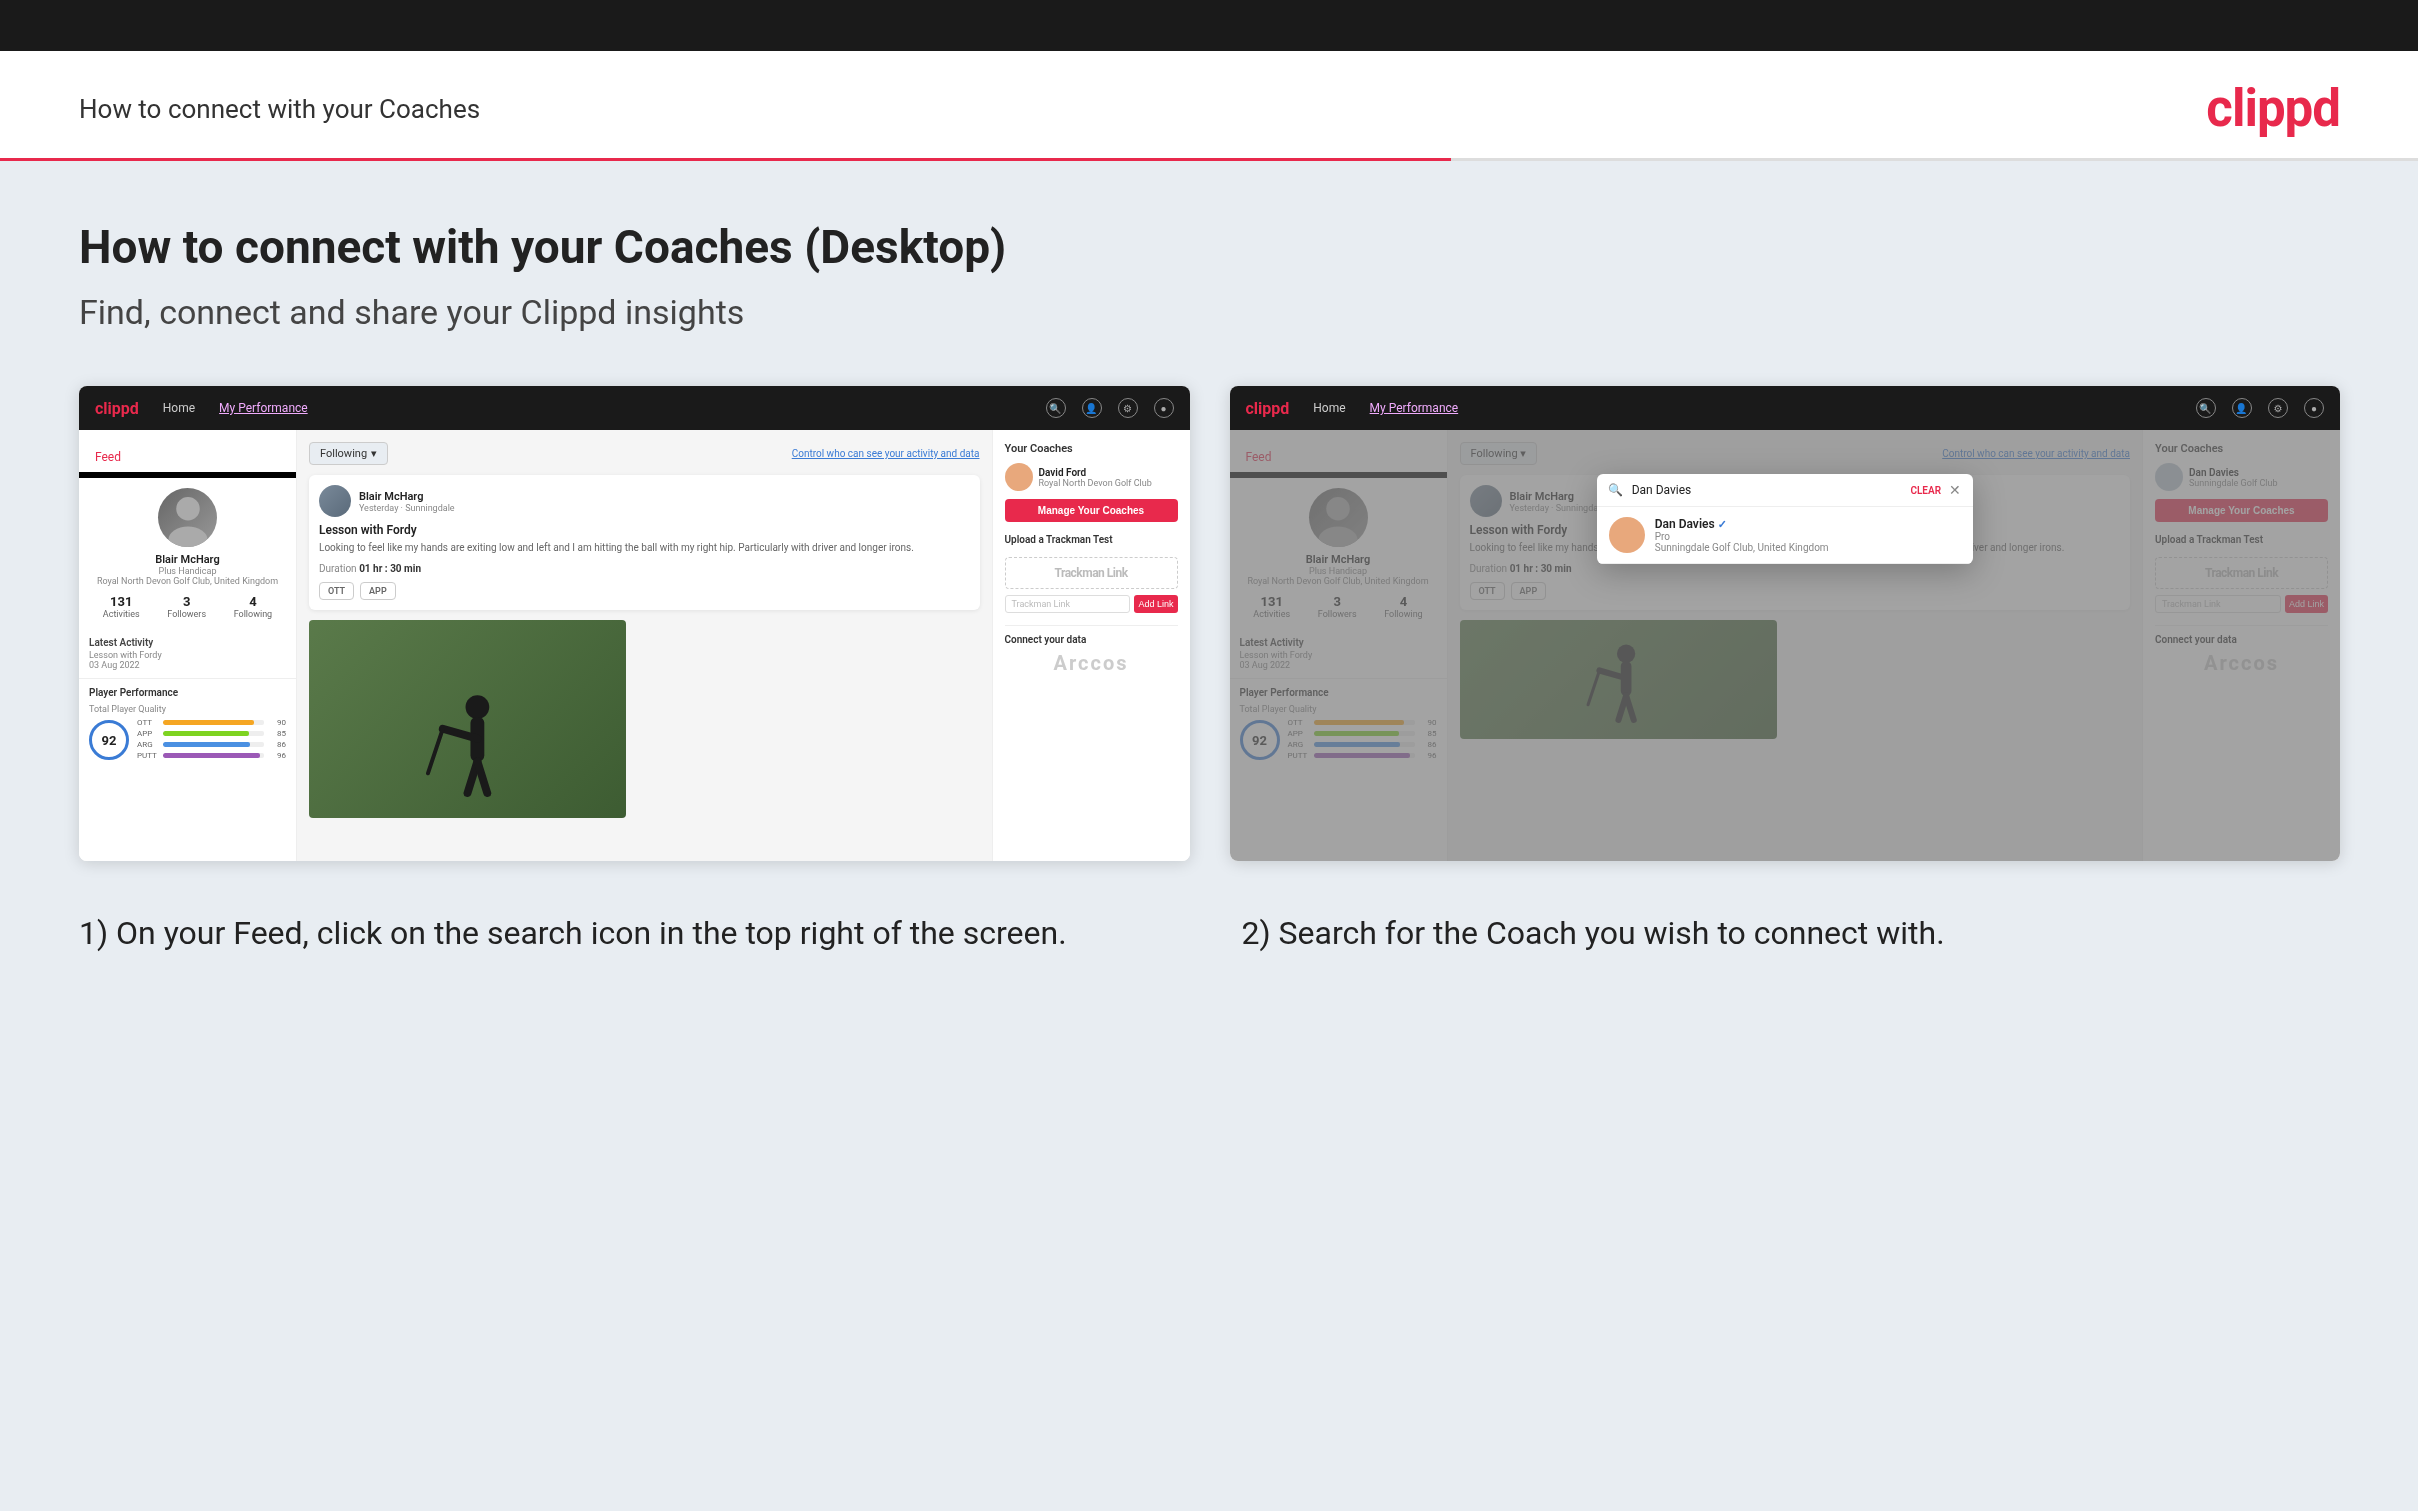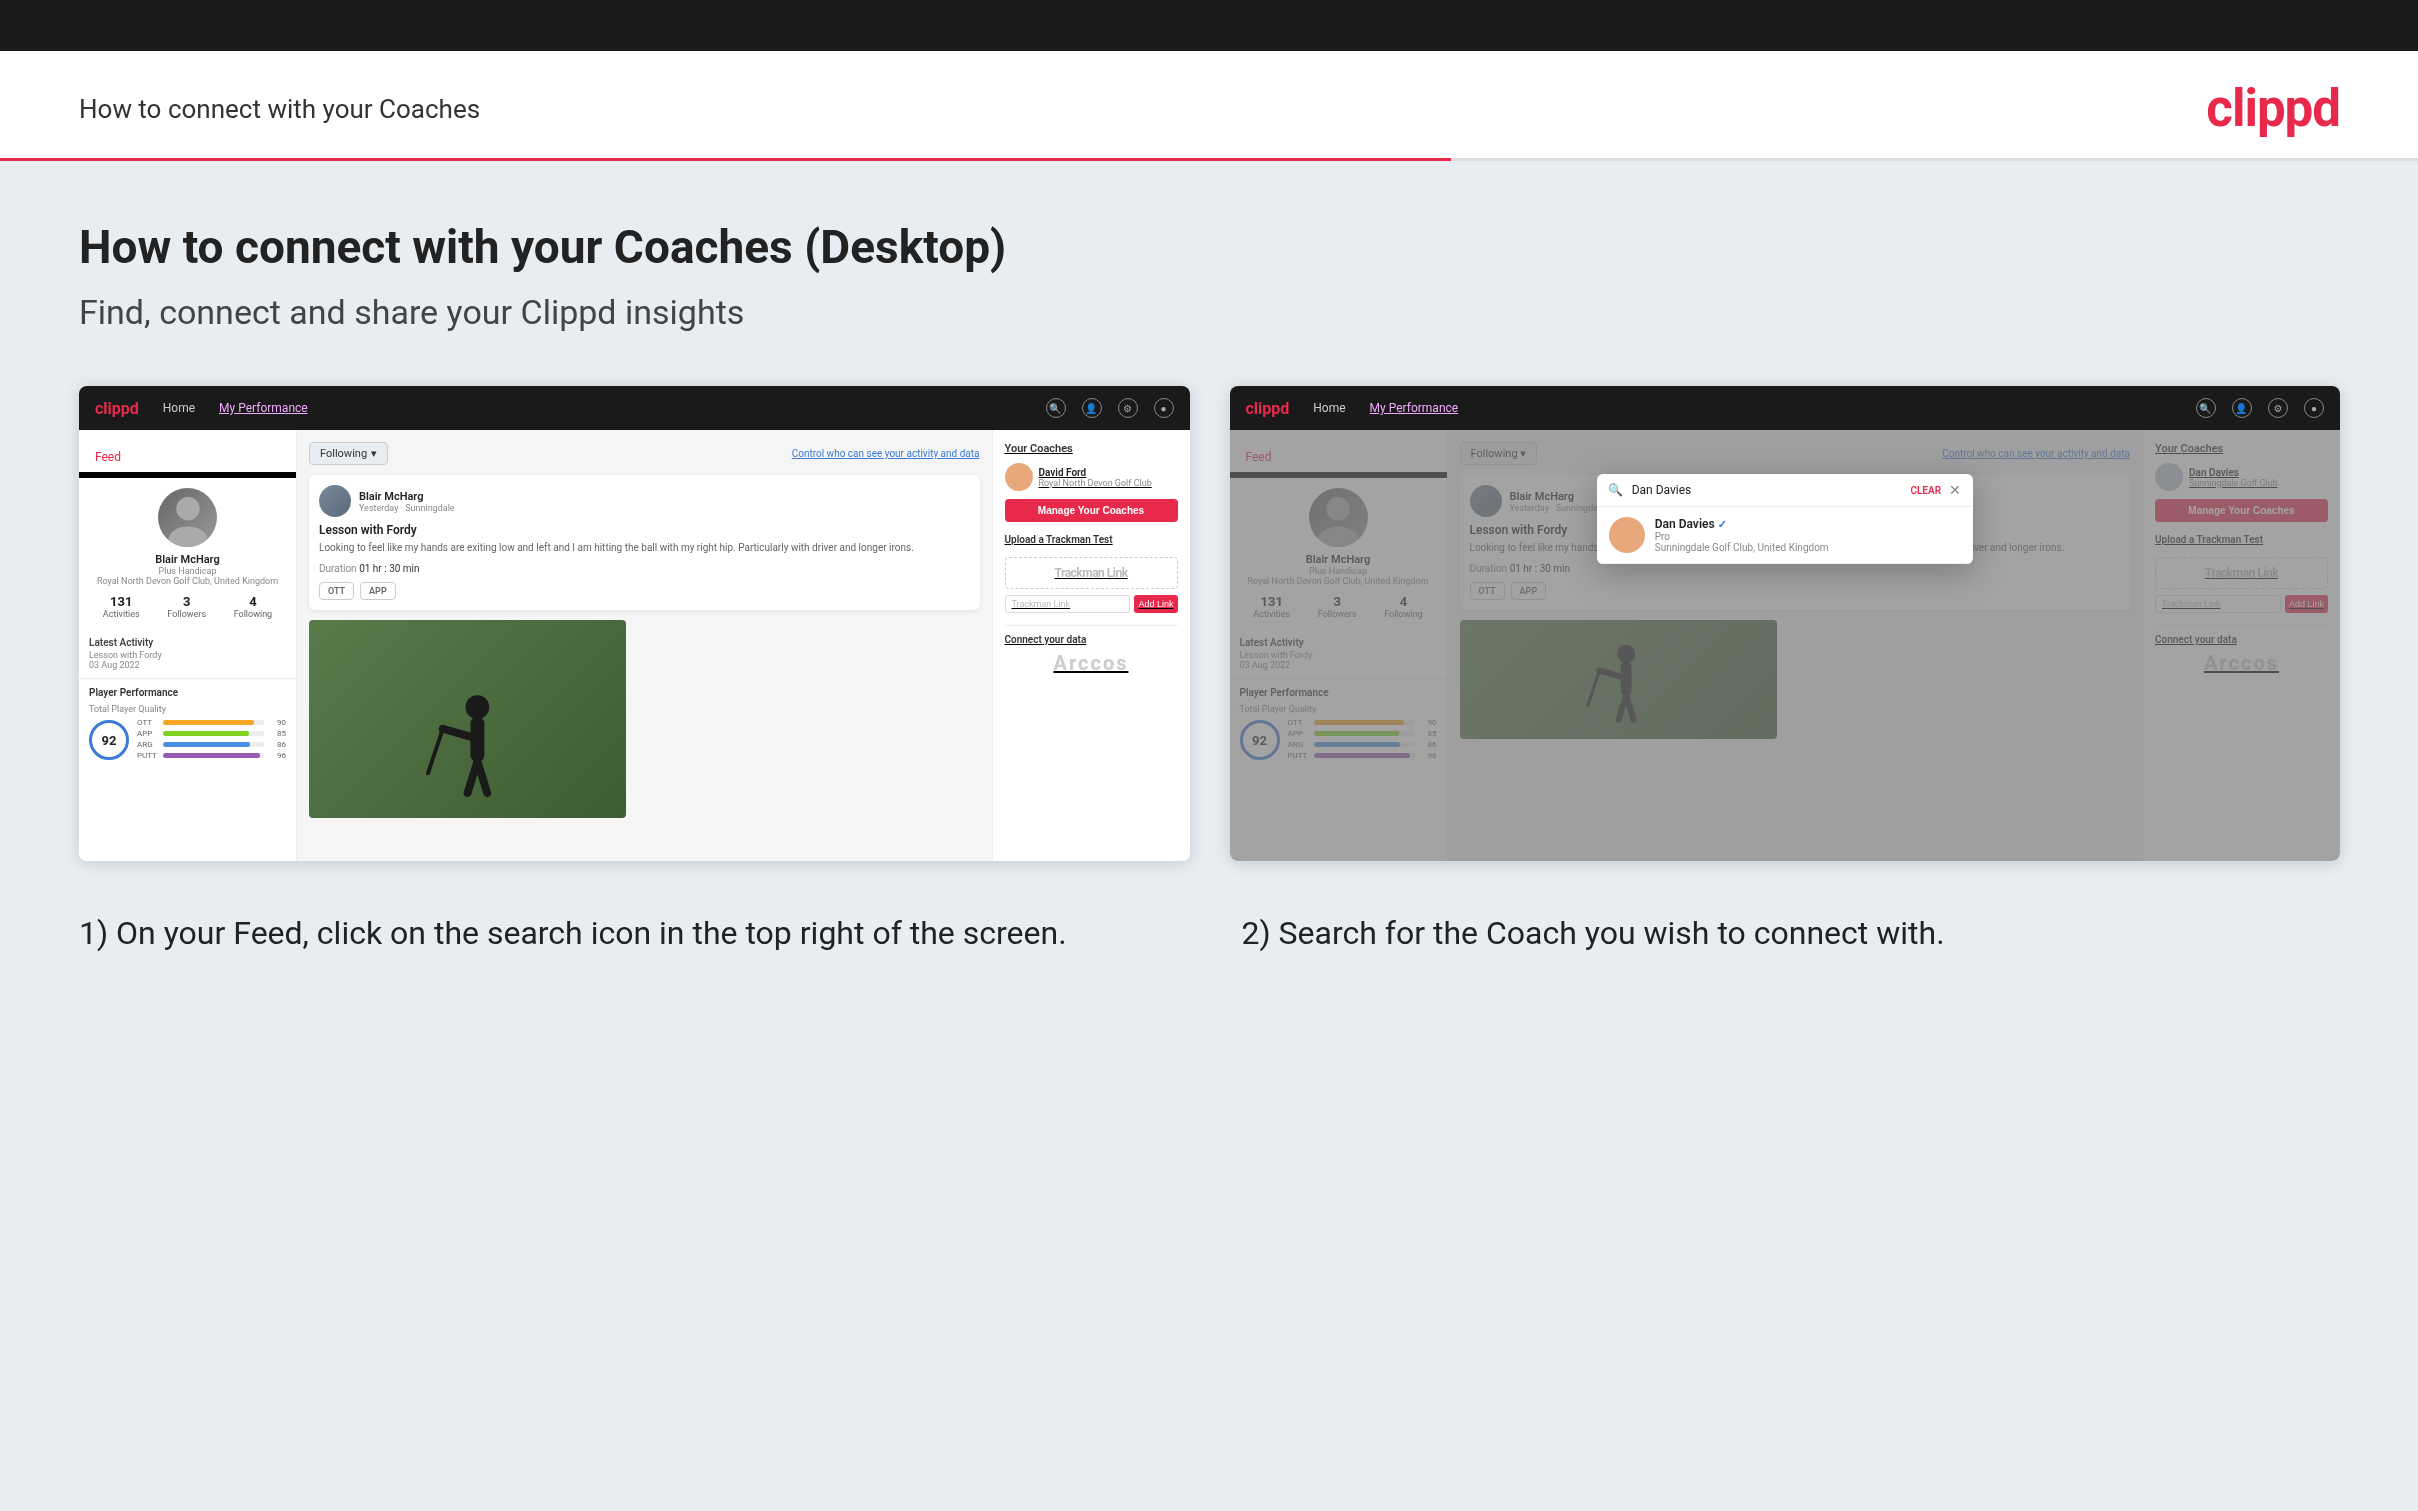--- a/index.html
+++ b/index.html
@@ -336,21 +336,21 @@
       color: #666;
       line-height: 1.4;
       margin-bottom: 8px;
     }
     .lesson-duration {
       font-size: 10px;
       color: #888;
       margin-bottom: 8px;
     }
     .duration-val {
-      font-weight: 400;
+      font-weight: 700;
       color: #333;
     }
     .lesson-tags {
       display: flex;
       gap: 6px;
     }
     .tag-badge {
       padding: 3px 8px;
       border-radius: 4px;
       font-size: 9px;
@@ -373,21 +373,20 @@
       width: 317px;
     }
 
     
     .coaches-panel {
       width: 198px;
       background: #fff;
       border-left: 1px solid #eee;
       padding: 12px;
       flex-shrink: 0;
-      text-decoration: underline;
     }
     .coaches-title {
       font-size: 11px;
       font-weight: 600;
       color: #333;
       margin-bottom: 8px;
     }
     .coach-card-small {
       display: flex;
       align-items: center;

